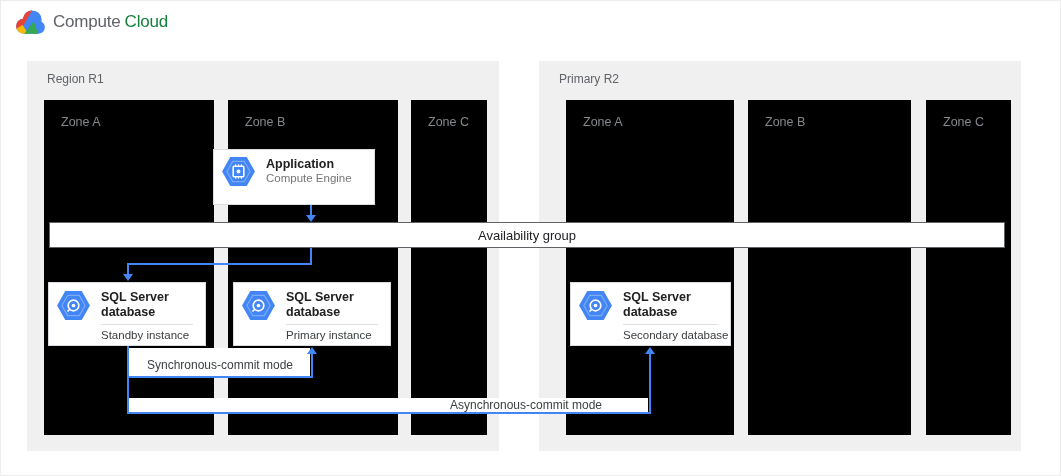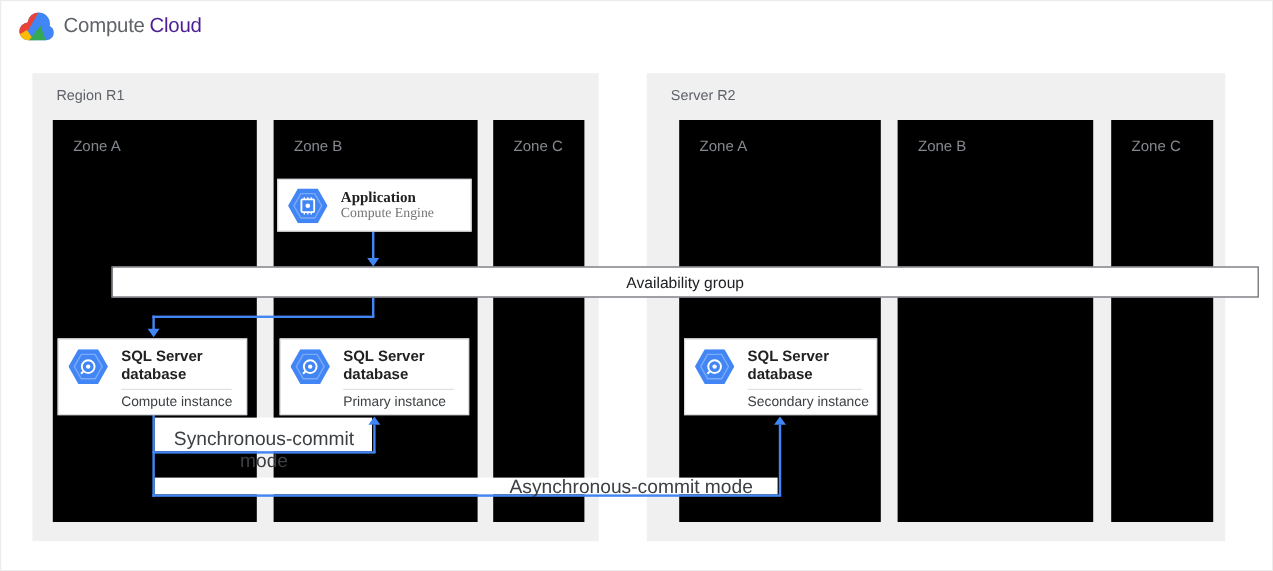--- a/index.html
+++ b/index.html
@@ -5,32 +5,32 @@
   html,body{margin:0;padding:0;background:#ffffff;}
   .canvas{
     position:relative;width:1061px;height:476px;background:#ffffff;
     font-family:"Liberation Sans","DejaVu Sans",sans-serif;overflow:hidden;
     box-sizing:border-box;border:1px solid #ececec;
   }
   
   .logo{position:absolute;left:14px;top:9px;display:flex;align-items:center;gap:8px;}
   .logo-text{font-size:17px;letter-spacing:-0.2px;}
   .logo-google{color:#5f6368;}
-  .logo-cloud{color:#4c1d95;margin-left:4px;margin-top:39px;}
+  .logo-cloud{color:#15803d;margin-left:4px;margin-top:39px;}
   
   .region{position:absolute;top:60px;height:390px;background:#f0f0f0;}
   .region-label{position:absolute;left:20px;top:11px;font-size:12px;color:#5f6368;text-align:right;}
   .zone{position:absolute;top:39px;height:335px;background:#000000;}
   .zone-label{position:absolute;left:17px;top:15px;font-size:12.5px;color:#84898f;}
   
   .agbar{
     position:absolute;left:48px;top:221px;width:956px;height:26px;background:#ffffff;
     border:1.5px solid #5f6368;box-sizing:border-box;z-index:5;
     display:flex;align-items:center;justify-content:center;
-    font-size:13px;color:#202124;margin-left:44px;
+    font-size:13px;color:#202124;
   }
   
   .node{
     position:absolute;background:#ffffff;border:1px solid #d9dce0;box-sizing:border-box;z-index:6;
   }
   .hexicon{position:absolute;left:8px;top:8px;width:33px;height:29px;display:block;}
   .appnode .hexicon{top:7px;}
   .node-title{
     position:absolute;left:52px;top:7px;right:8px;
     font-size:12.5px;line-height:15px;font-weight:bold;color:#212121;
@@ -40,21 +40,21 @@
   .instance{position:absolute;left:52px;top:46px;font-size:11.5px;color:#3c4043;}
   
   .vline{position:absolute;width:2px;background:#4285f4;z-index:4;}
   .hline{position:absolute;height:2px;background:#4285f4;z-index:4;}
   .ah-down{position:absolute;width:0;height:0;border-left:5px solid transparent;
     border-right:5px solid transparent;border-top:7px solid #4285f4;z-index:4;}
   .ah-up{position:absolute;width:0;height:0;border-left:5px solid transparent;
     border-right:5px solid transparent;border-bottom:7px solid #4285f4;z-index:4;}
   
   .band{position:absolute;background:#ffffff;z-index:3;}
-  .edge-label{position:absolute;font-size:16px;color:#3c4043;text-align:center;z-index:4;}
+  .edge-label{position:absolute;font-size:12px;color:#3c4043;text-align:center;z-index:4;}
 </style>
 </head>
 <body>
 
 <div class="canvas">
 
   <div class="logo">
     <svg width="30" height="24" viewBox="0 0 40 32">
       <defs>
         <clipPath id="cloudclip">
@@ -81,21 +81,21 @@
     </div>
     <div class="zone" style="left:201px;width:170px;">
       <div class="zone-label">Zone B</div>
     </div>
     <div class="zone" style="left:384px;width:76px;">
       <div class="zone-label">Zone C</div>
     </div>
   </div>
 
   <div class="region" style="left:538px;width:482px;">
-    <div class="region-label">Server R2</div>
+    <div class="region-label">Primary R2</div>
     <div class="zone" style="left:27px;width:168px;">
       <div class="zone-label">Zone A</div>
     </div>
     <div class="zone" style="left:209px;width:163px;">
       <div class="zone-label">Zone B</div>
     </div>
     <div class="zone" style="left:387px;width:85px;">
       <div class="zone-label">Zone C</div>
     </div>
   </div>
@@ -119,21 +119,21 @@
 
   <div class="hline" style="left:126px;top:411px;width:524px;"></div>
   <div class="vline" style="left:648px;top:353px;height:59px;"></div>
   <div class="ah-up" style="left:644px;top:346px;"></div>
   <div class="edge-label" style="left:405px;top:397px;width:240px;">Asynchronous-commit mode</div>
 
   <div class="agbar">
     <span>Availability group</span>
   </div>
 
-  <div class="node appnode" style="left:230px;top:148px;width:162px;height:44px;font-family:Liberation Serif, serif;">
+  <div class="node appnode" style="left:212px;top:148px;width:162px;height:56px;">
     <svg class="hexicon" viewBox="0 0 34 30">
       <polygon points="8.5,0 25.5,0 34,15 25.5,30 8.5,30 0,15" fill="#4285F4"></polygon>
       <polygon points="11,4.5 23,4.5 29,15 23,25.5 11,25.5 5,15" fill="none" stroke="#7baaf7" stroke-width="1.2"></polygon>
       <rect x="11.5" y="9.5" width="11" height="11" rx="1" fill="none" stroke="#ffffff" stroke-width="1.6"></rect>
       <circle cx="17" cy="15" r="2" fill="#ffffff"></circle>
       <g stroke="#ffffff" stroke-width="1.2">
         <line x1="14" y1="7.6" x2="14" y2="9.5"></line>
           <line x1="17" y1="7.6" x2="17" y2="9.5"></line>
           <line x1="20" y1="7.6" x2="20" y2="9.5"></line>
         <line x1="14" y1="20.5" x2="14" y2="22.4"></line>
@@ -148,21 +148,21 @@
   <div class="node" style="left:47px;top:281px;width:158px;height:64px;">
     <svg class="hexicon" viewBox="0 0 34 30">
       <polygon points="8.5,0 25.5,0 34,15 25.5,30 8.5,30 0,15" fill="#4285F4"></polygon>
       <polygon points="11,4.5 23,4.5 29,15 23,25.5 11,25.5 5,15" fill="none" stroke="#7baaf7" stroke-width="1.2"></polygon>
       <circle cx="17" cy="15" r="5.5" fill="none" stroke="#ffffff" stroke-width="1.7"></circle>
       <circle cx="17" cy="15" r="1.9" fill="#ffffff"></circle>
       <line x1="12.8" y1="19.2" x2="10.8" y2="21.2" stroke="#ffffff" stroke-width="1.7"></line>
     </svg>
     <div class="node-title">SQL Server database</div>
     <div class="divider"></div>
-    <div class="instance">Compute instance</div>
+    <div class="instance">Standby instance</div>
   </div>
 
   <div class="node" style="left:232px;top:281px;width:158px;height:64px;">
     <svg class="hexicon" viewBox="0 0 34 30">
       <polygon points="8.5,0 25.5,0 34,15 25.5,30 8.5,30 0,15" fill="#4285F4"></polygon>
       <polygon points="11,4.5 23,4.5 29,15 23,25.5 11,25.5 5,15" fill="none" stroke="#7baaf7" stroke-width="1.2"></polygon>
       <circle cx="17" cy="15" r="5.5" fill="none" stroke="#ffffff" stroke-width="1.7"></circle>
       <circle cx="17" cy="15" r="1.9" fill="#ffffff"></circle>
       <line x1="12.8" y1="19.2" x2="10.8" y2="21.2" stroke="#ffffff" stroke-width="1.7"></line>
     </svg>
@@ -174,16 +174,16 @@
   <div class="node" style="left:569px;top:281px;width:161px;height:64px;">
     <svg class="hexicon" viewBox="0 0 34 30">
       <polygon points="8.5,0 25.5,0 34,15 25.5,30 8.5,30 0,15" fill="#4285F4"></polygon>
       <polygon points="11,4.5 23,4.5 29,15 23,25.5 11,25.5 5,15" fill="none" stroke="#7baaf7" stroke-width="1.2"></polygon>
       <circle cx="17" cy="15" r="5.5" fill="none" stroke="#ffffff" stroke-width="1.7"></circle>
       <circle cx="17" cy="15" r="1.9" fill="#ffffff"></circle>
       <line x1="12.8" y1="19.2" x2="10.8" y2="21.2" stroke="#ffffff" stroke-width="1.7"></line>
     </svg>
     <div class="node-title">SQL Server database</div>
     <div class="divider"></div>
-    <div class="instance">Secondary instance</div>
+    <div class="instance">Secondary database</div>
   </div>
 
 </div>
 
 </body></html>

